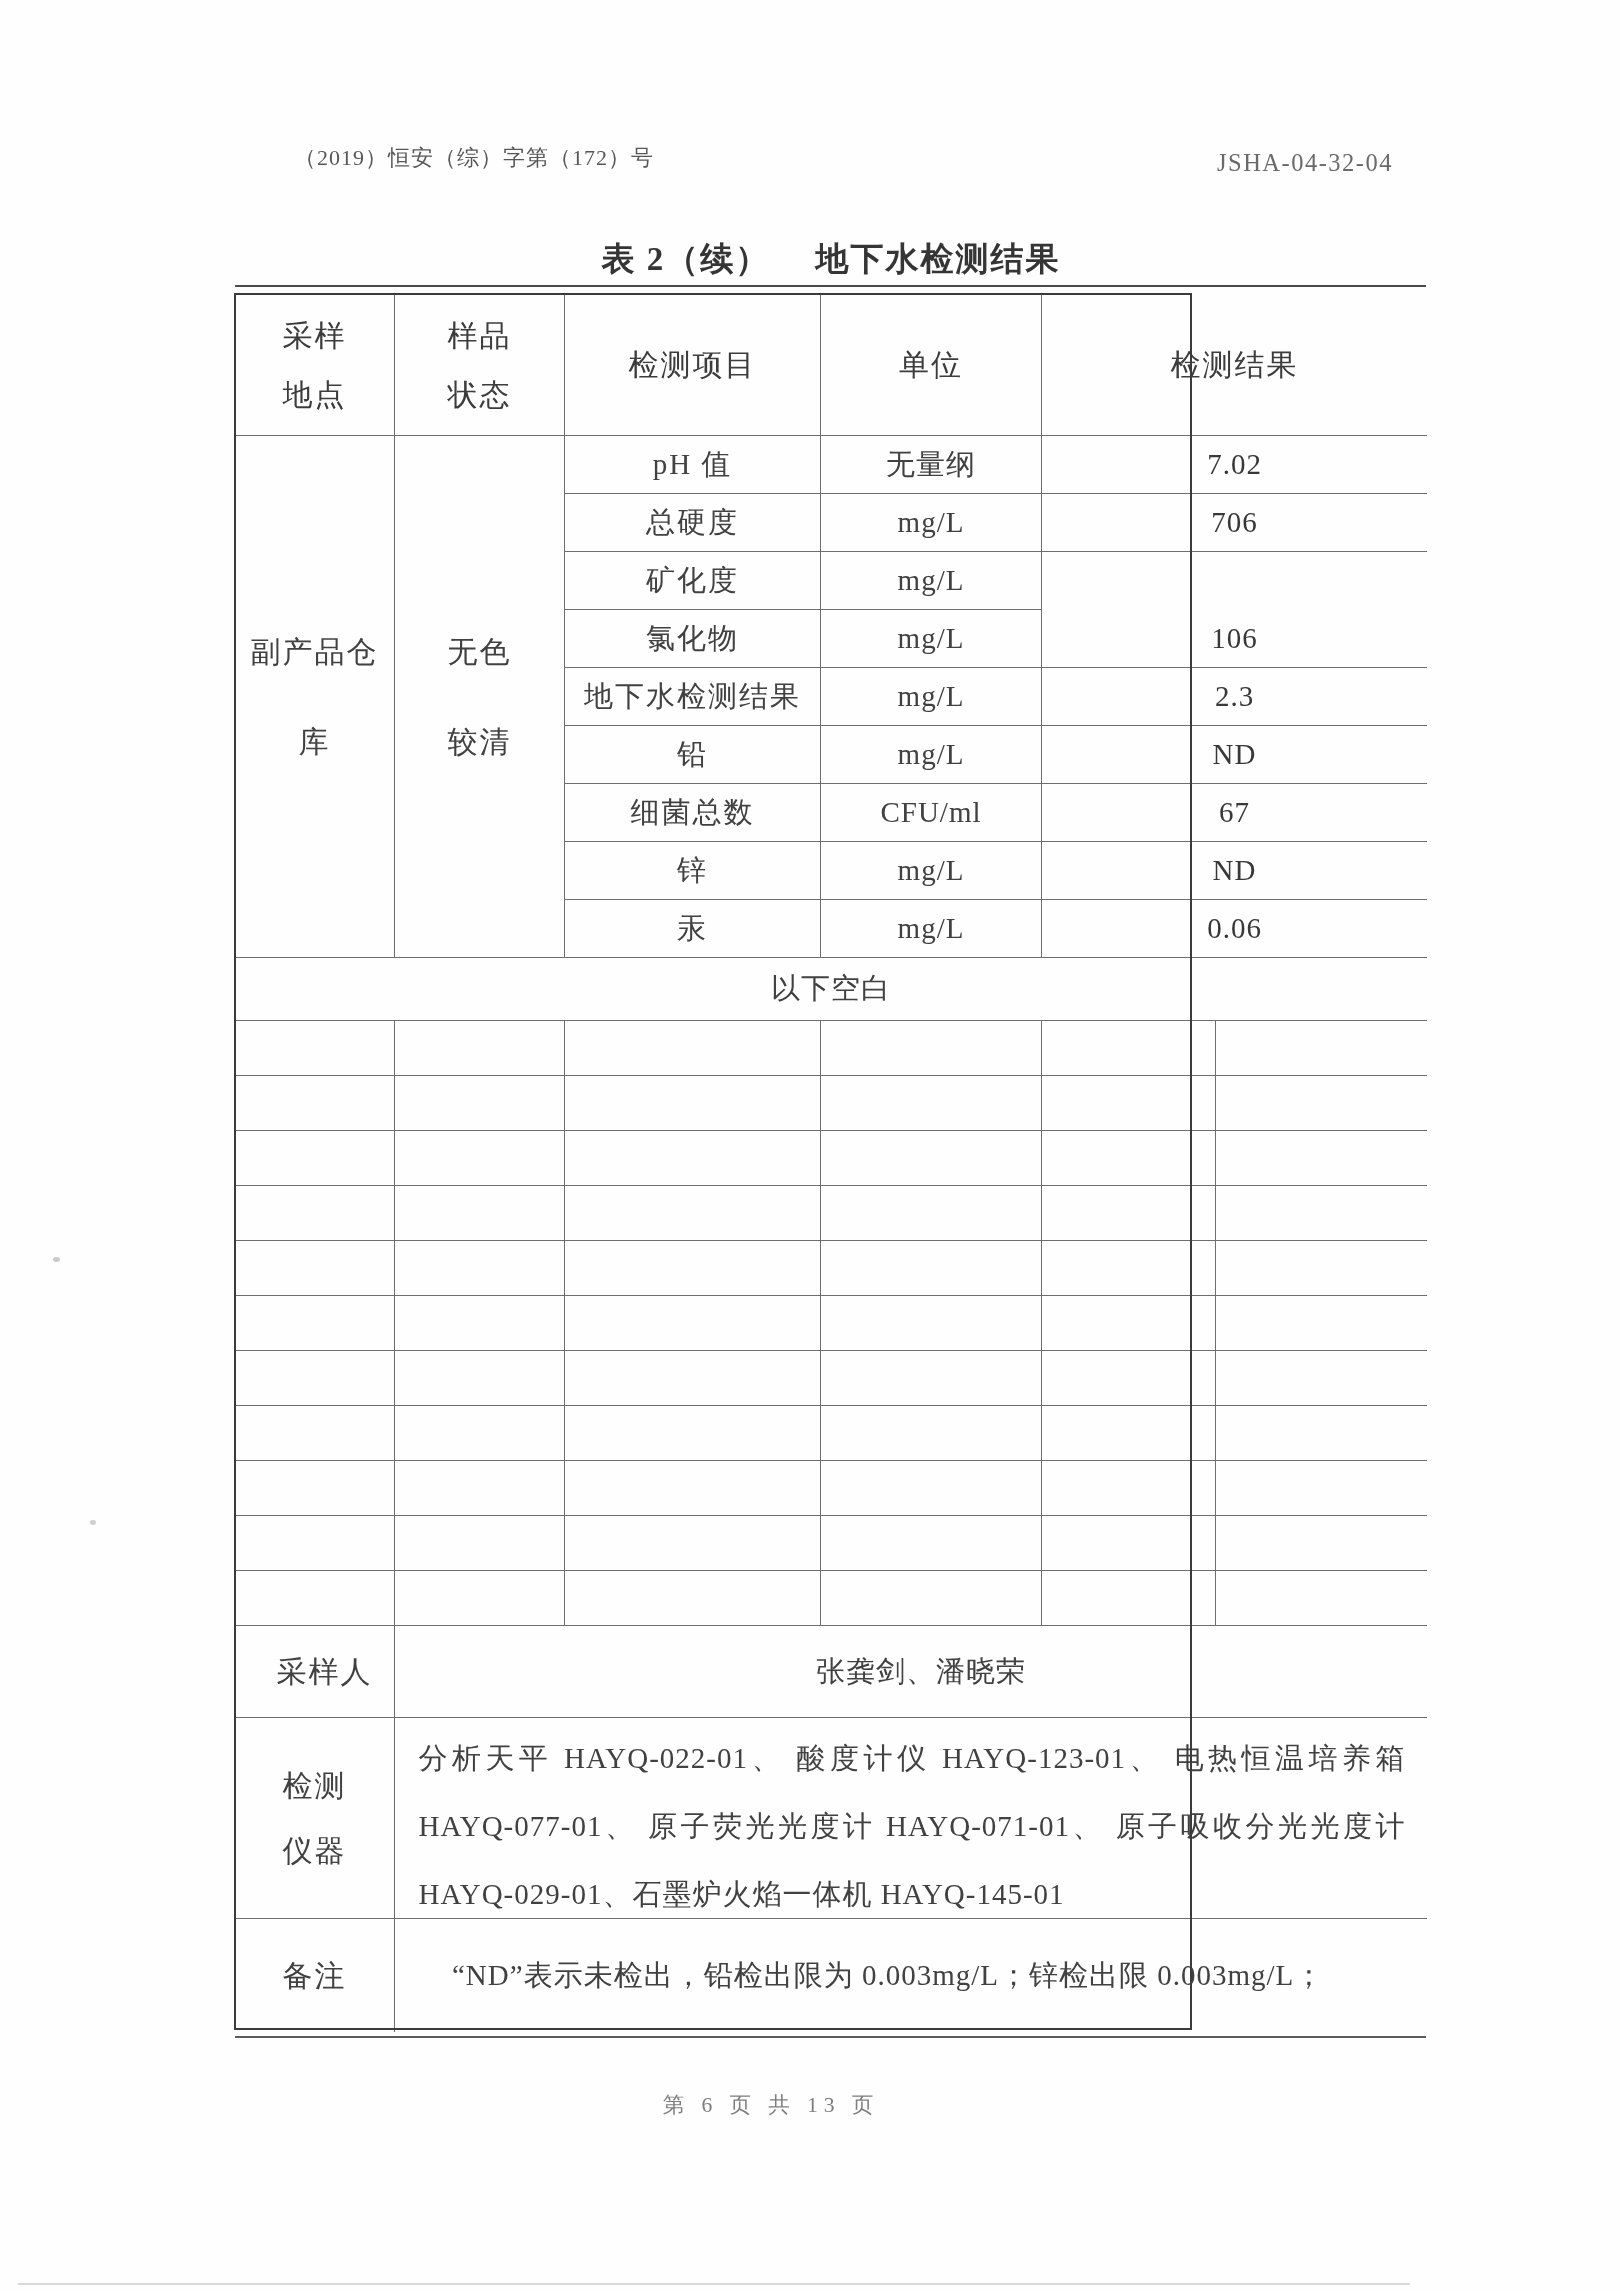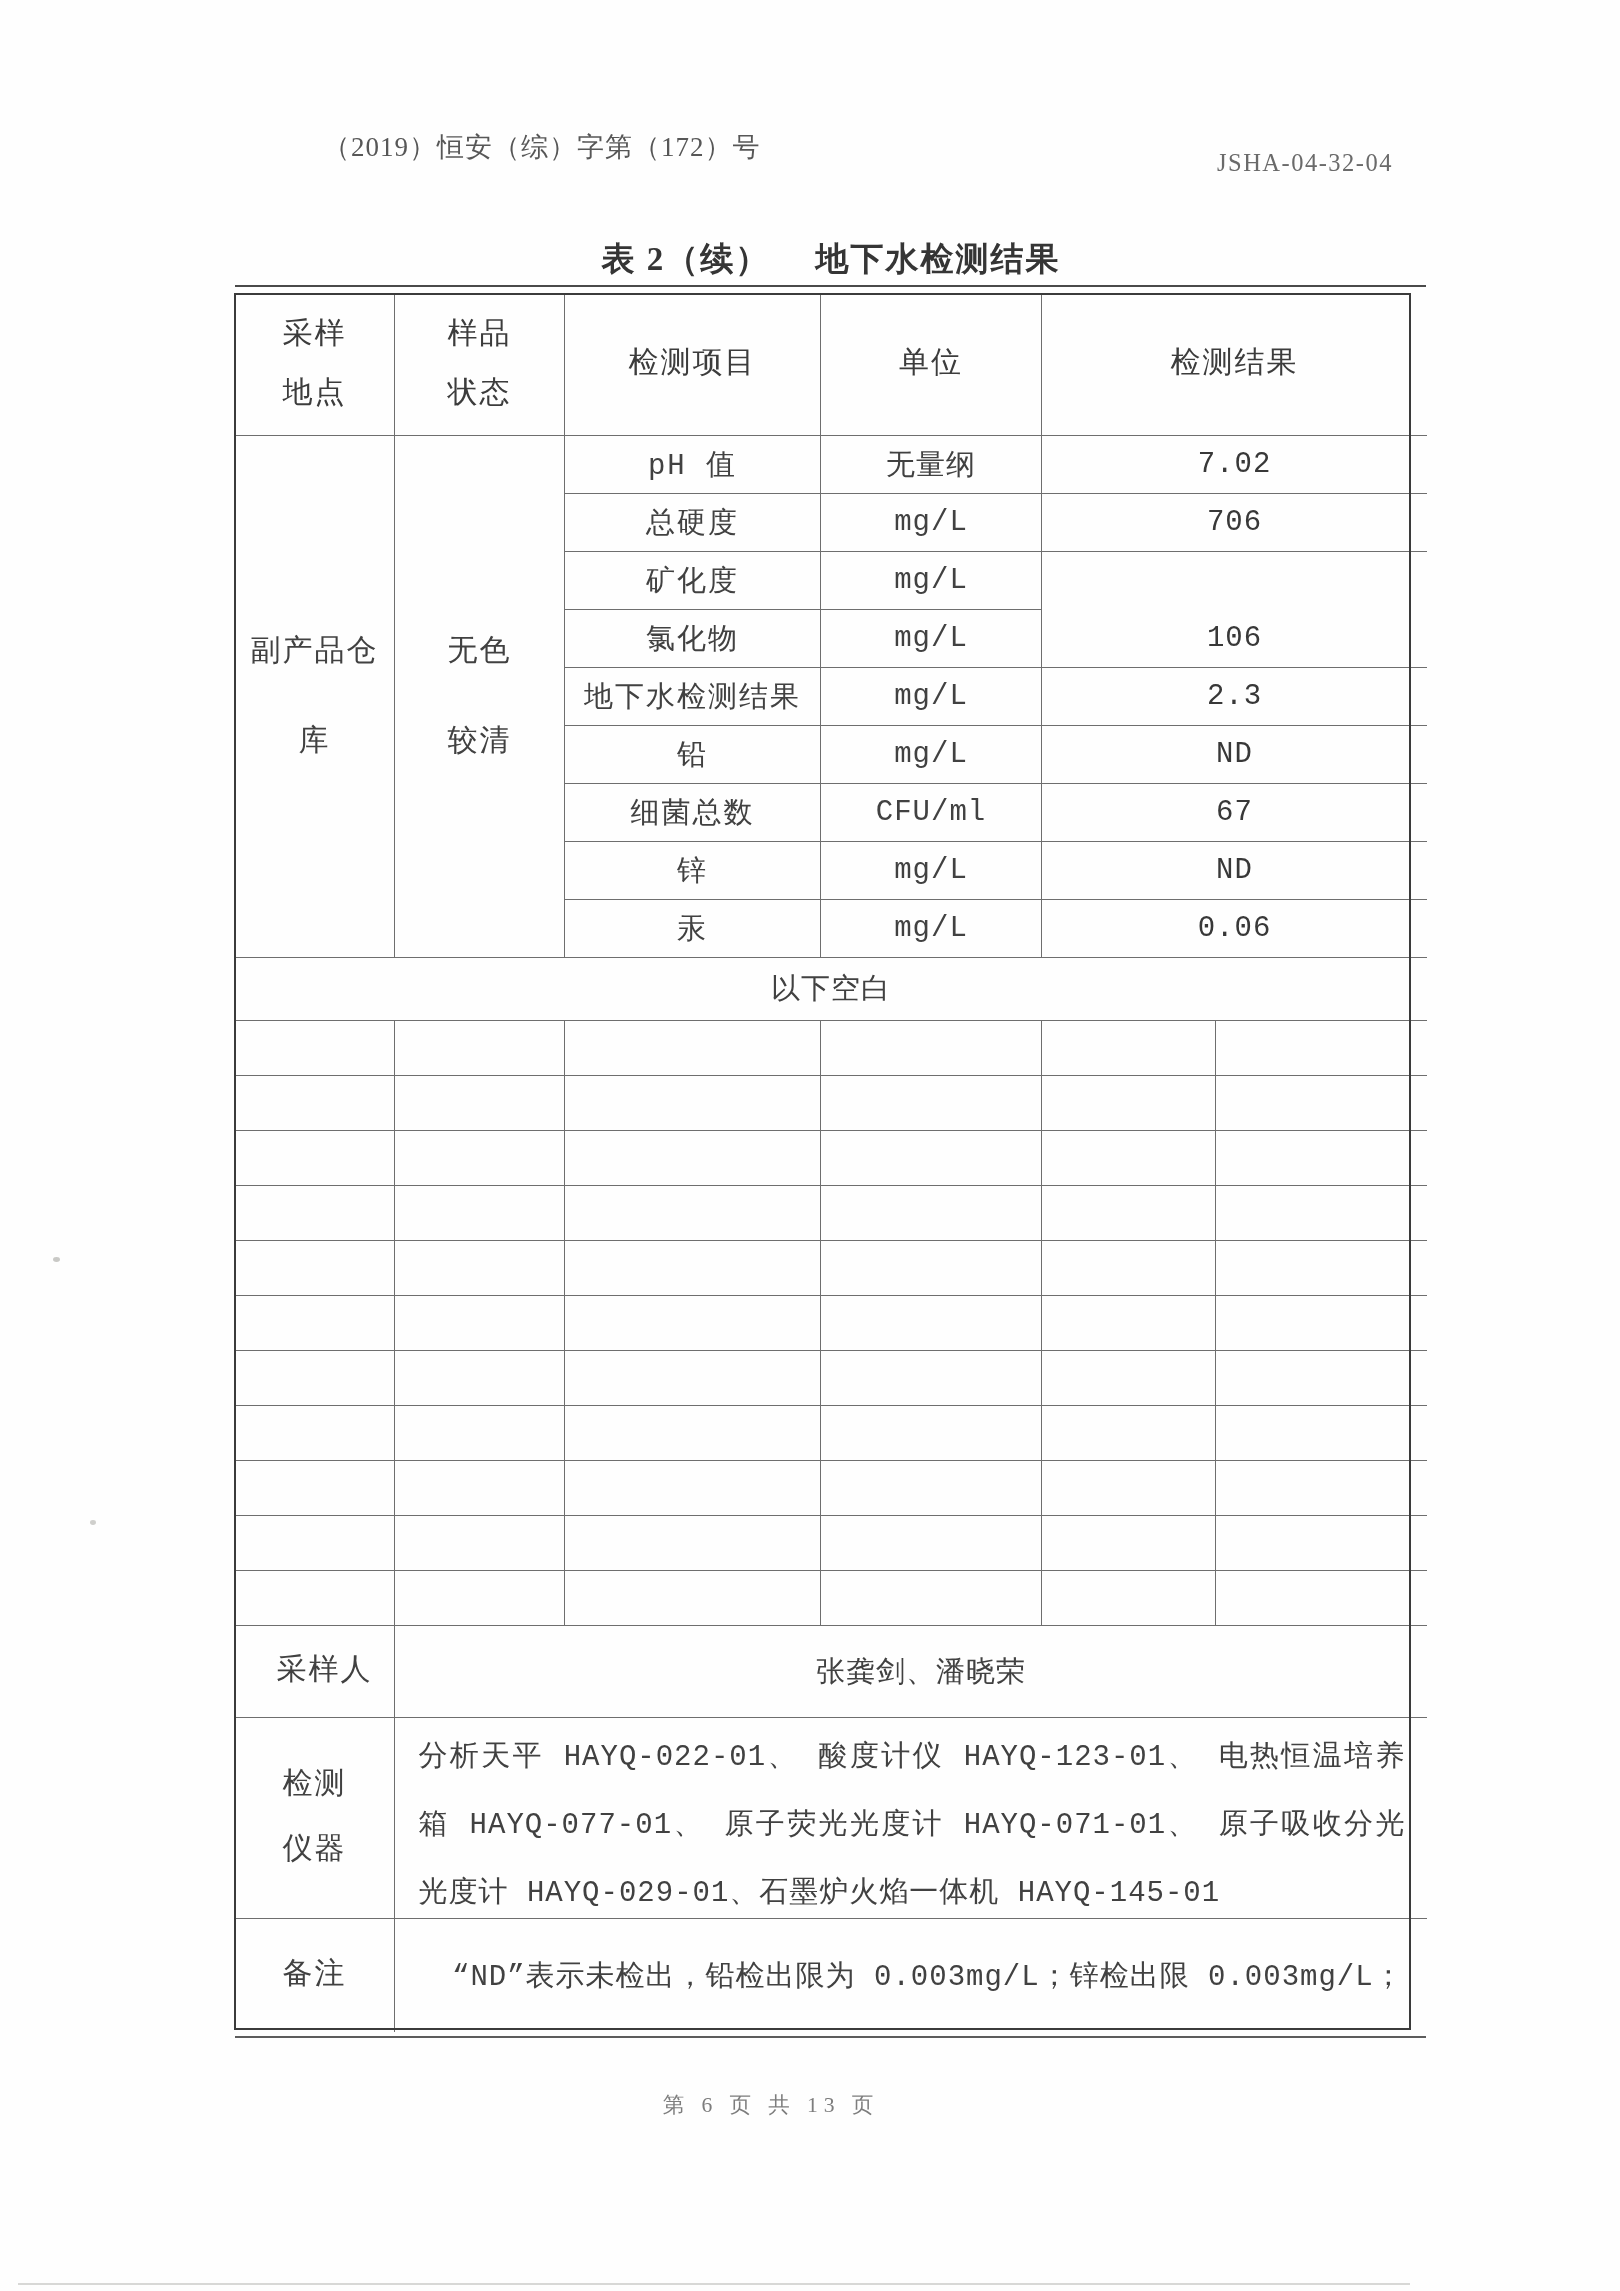--- a/index.html
+++ b/index.html
@@ -4,22 +4,22 @@
 <style>
   html,body{margin:0;padding:0;background:#ffffff;}
   body{
     width:1620px;height:2292px;position:relative;overflow:hidden;
     font-family:"Liberation Serif","DejaVu Serif",serif;
     color:#3f3f3f;
     background:#fefefe;
   }
   
   .doc-number{
-    position:absolute;left:294px;top:129px;
-    font-size:27px;letter-spacing:1px;color:#575757;margin-left:29px;
+    position:absolute;left:294px;top:143px;
+    font-size:22px;letter-spacing:1px;color:#575757;
   }
   .doc-code{
     position:absolute;left:1217px;top:149px;
     font-size:24.5px;letter-spacing:1.5px;color:#6a6a6a;
   }
   .page-title{
     position:absolute;left:0;top:237px;width:1662px;
     text-align:center;font-size:33px;font-weight:bold;color:#353535;
     letter-spacing:2px;
   }
@@ -28,27 +28,26 @@
     text-align:center;font-size:21.6px;letter-spacing:5.9px;color:#7d7d7d;
   }
   
   .tbl-top-line{position:absolute;left:235px;top:285px;width:1191px;height:2px;background:#4a4a4a;}
   .tbl-bottom-line{position:absolute;left:235px;top:2036px;width:1191px;height:2px;background:#5c5c5c;}
   .scan-edge-line{position:absolute;left:17.6px;top:2283px;width:1392px;height:2px;background:#d8d8d6;}
   .speck1{position:absolute;left:53px;top:1257px;width:6.9px;height:4.9px;background:#c9c9c6;border-radius:50%;}
   .speck2{position:absolute;left:90px;top:1520px;width:5.9px;height:4.9px;background:#cfcfcc;border-radius:50%;}
   
   .tbl{
-    position:absolute;left:235px;top:294px;width:1175px;height:1735px;
+    position:absolute;left:235px;top:294px;width:956px;height:1735px;
     display:grid;
     grid-template-columns:160px 170px 256px 221px 174px 211px;
     grid-template-rows:142px repeat(9,58px) 63px repeat(11,55px) 92px 201px 113px;
     outline:2.9px solid #3b3b3b;outline-offset:-1px;
     background:transparent;
-    font-family:Liberation Mono, monospace;
   }
   .cell{
     display:flex;align-items:center;justify-content:center;
     border-right:1px solid #6e6e6e;border-bottom:1px solid #6e6e6e;
     box-sizing:border-box;
     font-size:29px;color:#414141;letter-spacing:1px;
   }
   .no-br{border-right:none;}
   .no-bb{border-bottom:none;}
   .pre{white-space:pre-line;text-align:center;}

